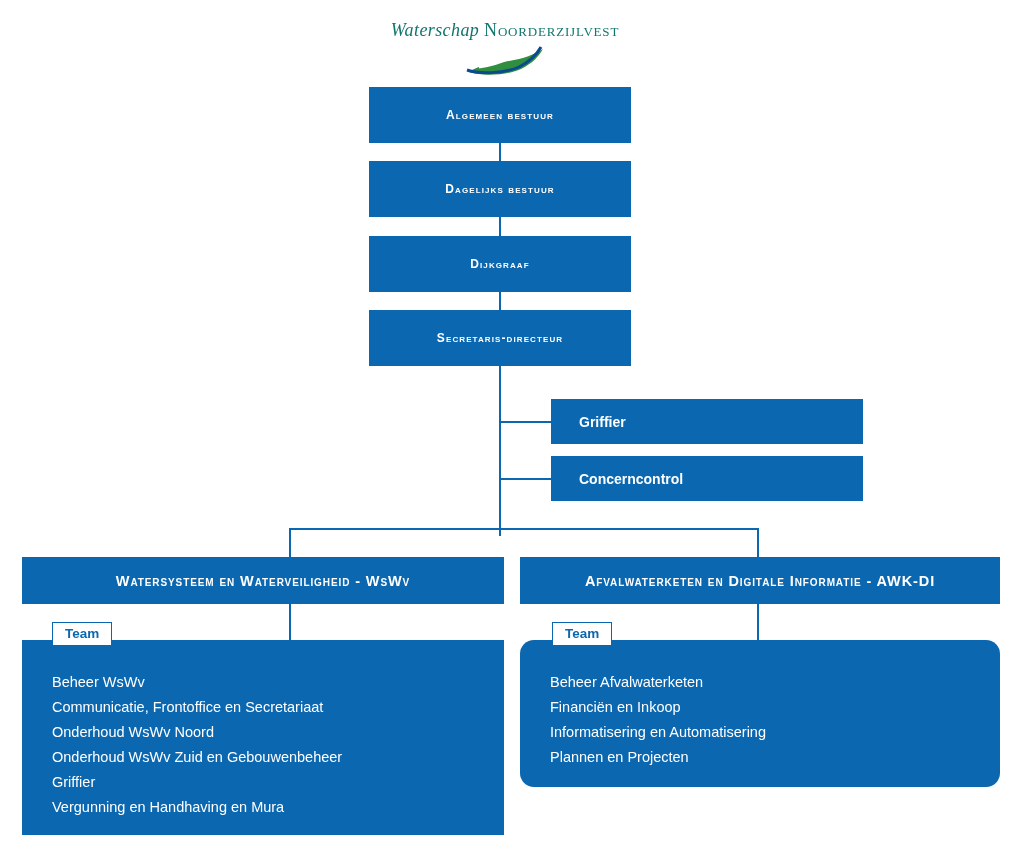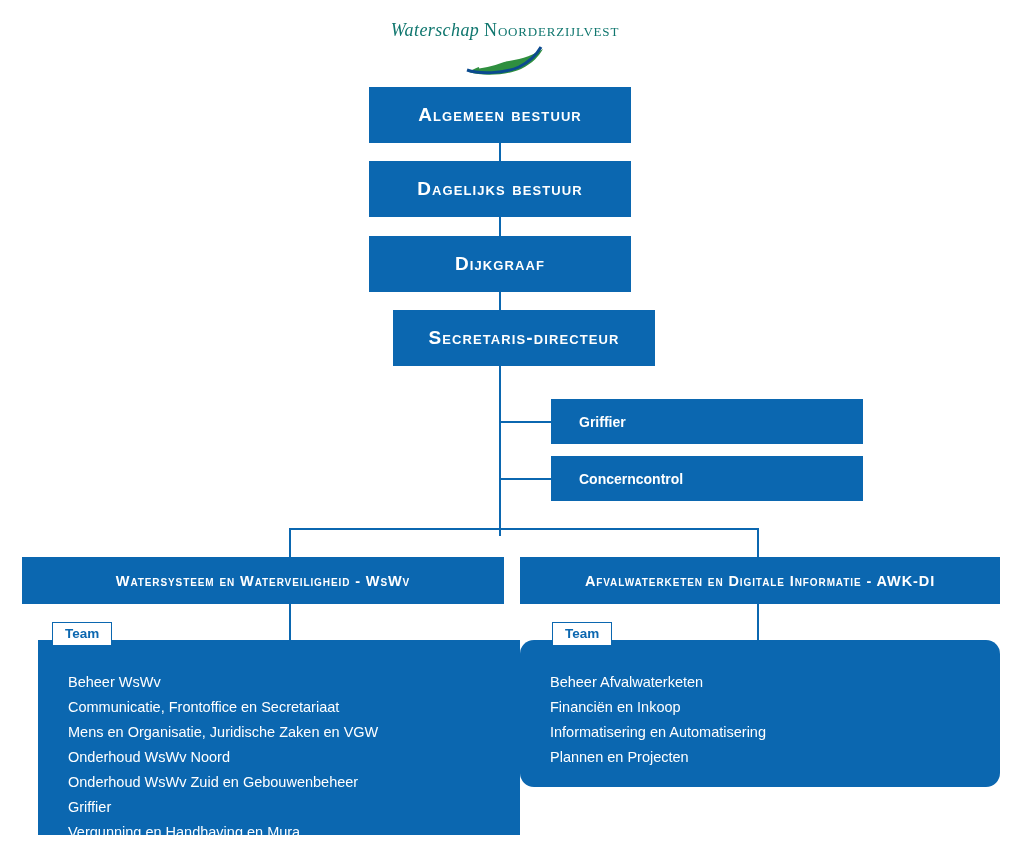--- a/index.html
+++ b/index.html
@@ -53,21 +53,21 @@
     color: #ffffff;
     display: flex;
     align-items: center;
     justify-content: center;
     box-sizing: border-box;
   }
   .box-caps {
     font-variant: small-caps;
     font-weight: bold;
     letter-spacing: 1.1px;
-    font-size: 19px;
+    font-size: 12px;
   }
   .box-plain {
     font-weight: bold;
     font-size: 14px;
     justify-content: flex-start;
     padding-left: 28px;
   }
   .box-div {
     font-variant: small-caps;
     font-weight: bold;
@@ -152,45 +152,44 @@
   </div>
 
   <div class="box box-caps" style="left:369px; top:161px; width:262px; height:56px;">
     <span>Dagelijks bestuur</span>
   </div>
 
   <div class="box box-caps" style="left:369px; top:236px; width:262px; height:56px;">
     <span>Dijkgraaf</span>
   </div>
 
-  <div class="box box-caps" style="left:369px; top:310px; width:262px; height:56px;margin-left:24px;">
+  <div class="box box-caps" style="left:369px; top:310px; width:262px; height:56px;">
     <span>Secretaris-directeur</span>
   </div>
 
   <div class="box box-plain" style="left:551px; top:399px; width:312px; height:45px;">
     <span>Griffier</span>
   </div>
 
   <div class="box box-plain" style="left:551px; top:456px; width:312px; height:45px;">
     <span>Concerncontrol</span>
   </div>
 
   <div class="box box-div" style="left:22px; top:557px; width:482px; height:47px;">
     <span>Watersysteem en Waterveiligheid - WsWv</span>
   </div>
 
   <div class="box box-div" style="left:520px; top:557px; width:480px; height:47px;">
     <span>Afvalwaterketen en Digitale Informatie - AWK-DI</span>
   </div>
 
-  <div class="team-panel" style="left:22px; top:640px; width:482px; height:195px;margin-left:16px;">
+  <div class="team-panel" style="left:22px; top:640px; width:482px; height:195px;">
     <ul class="team-list">
       <li>Beheer WsWv</li>
       <li>Communicatie, Frontoffice en Secretariaat</li>
-      <li>Mens en Organisatie, Juridische Zaken en VGW</li>
       <li>Onderhoud WsWv Noord</li>
       <li>Onderhoud WsWv Zuid en Gebouwenbeheer</li>
       <li>Griffier</li>
       <li>Vergunning en Handhaving en Mura</li>
     </ul>
   </div>
   <div class="team-tag" style="left:52px; top:622px;">Team</div>
 
   <div class="team-panel" style="left:520px; top:640px; width:480px; height:147px;border-radius:14px;">
     <ul class="team-list">

